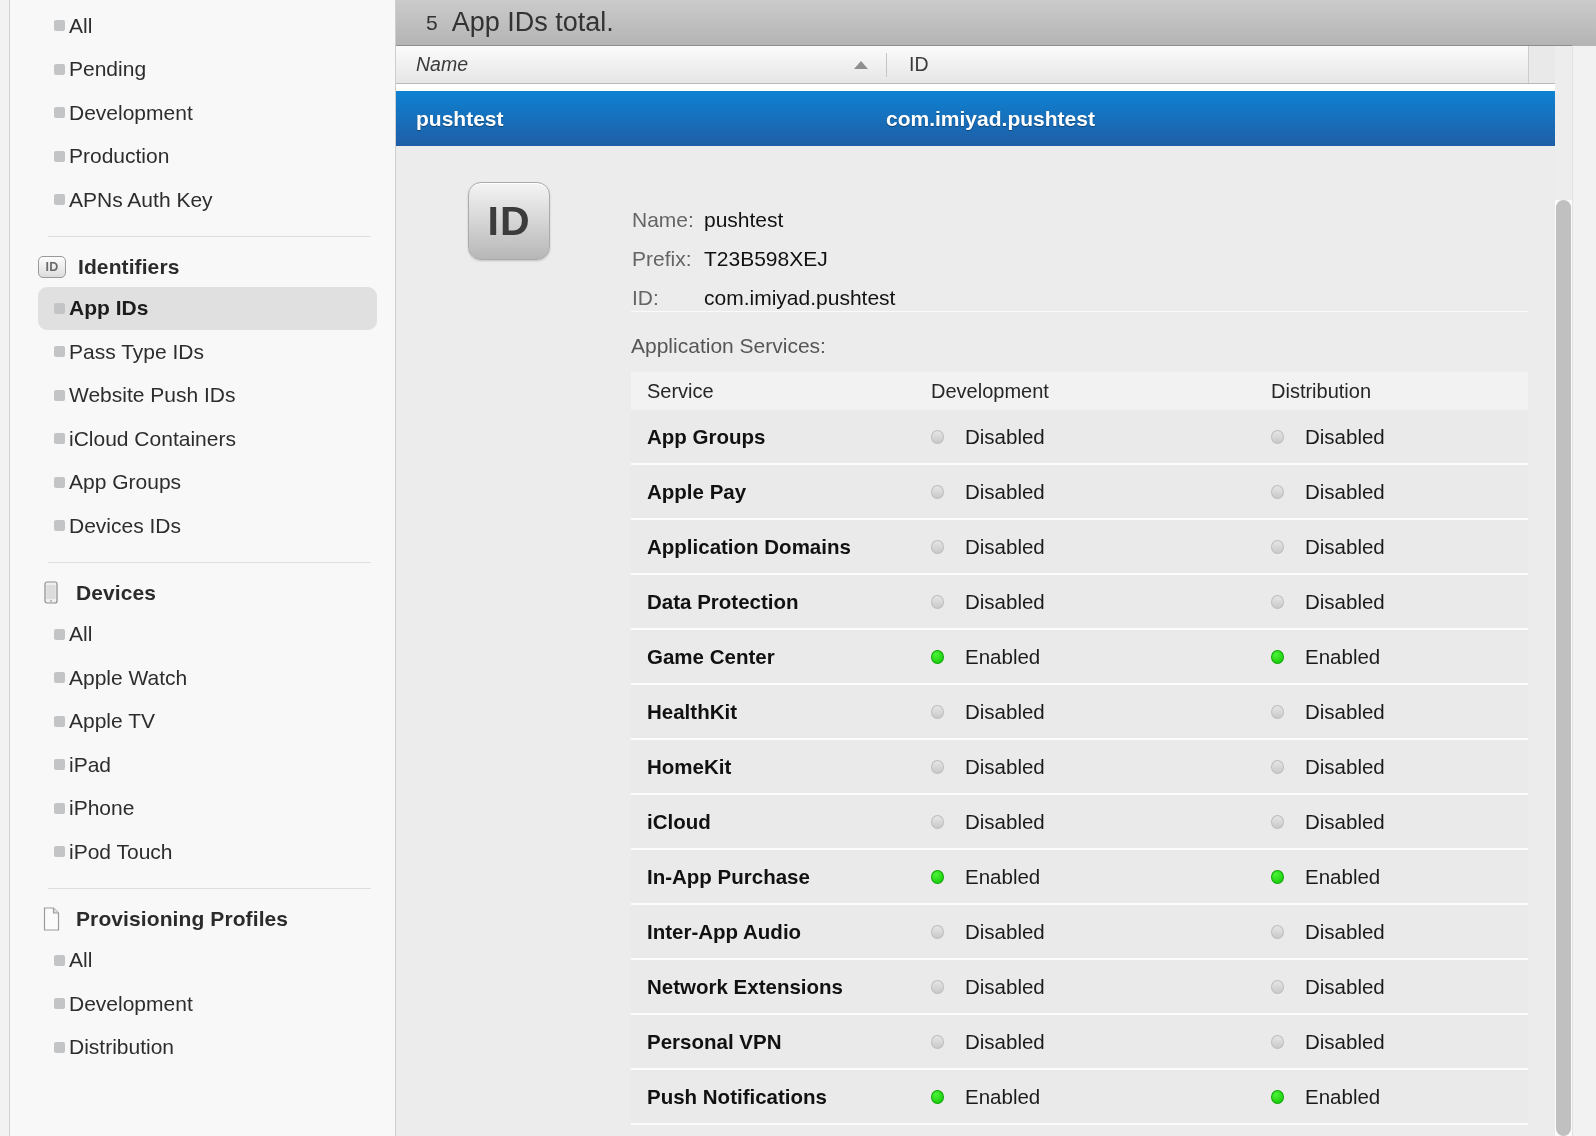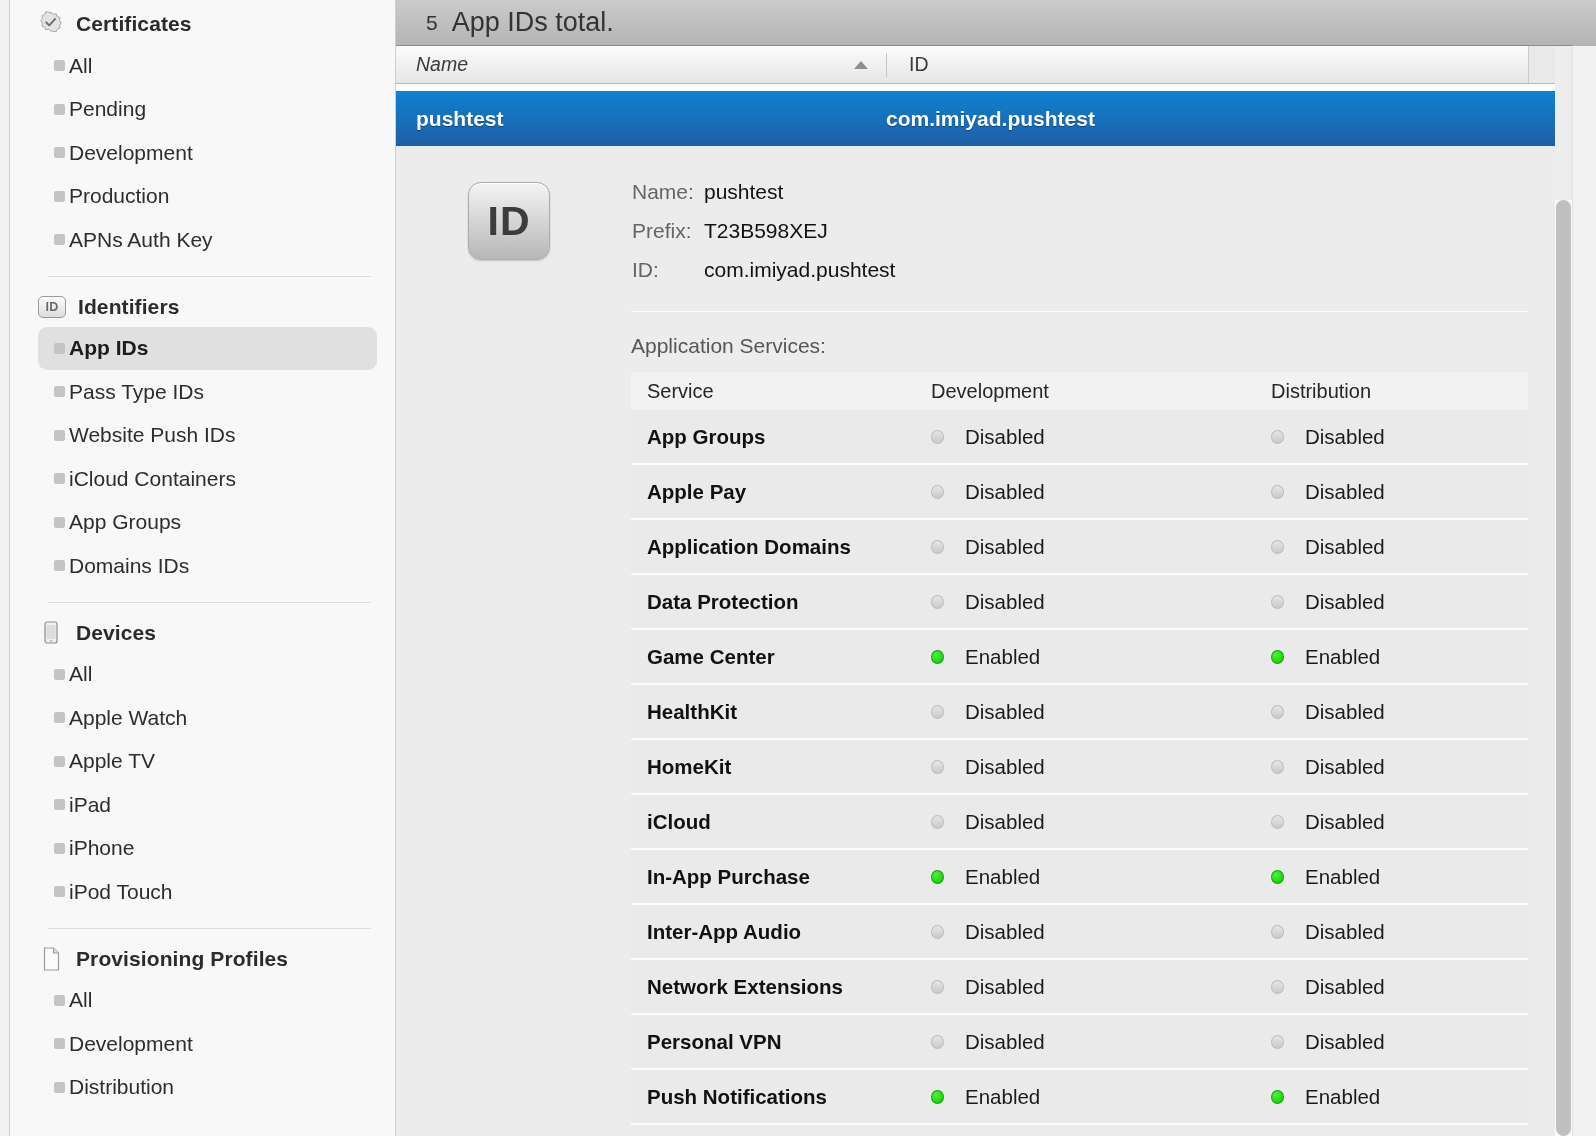--- a/index.html
+++ b/index.html
@@ -166,21 +166,21 @@
     display: flex; align-items: center; justify-content: center;
     font-size: 41px; font-weight: bold;
     color: #3c3c3c;
     letter-spacing: 1px;
     margin-top: 4px;
   }
   .detail-fields { margin-left: 82px; padding-top: 2px; }
   .fld { display: flex; align-items: baseline; height: 39px; }
   .fld-label {
     width: 72px; flex: 0 0 72px;
-    font-size: 21px; color: #656565;
+    font-size: 21px; color: #656565; margin-top: 28px;
   }
   .fld-value { font-size: 21px; color: #111; }
 
   .detail-body { padding-left: 235px; padding-right: 68px; }
   .hr {
     height: 1px; background: #cccccc;
     margin: 14px 0 0 0;
     border-bottom: 1px solid #fafafa;
   }
   .app-services {
@@ -250,29 +250,20 @@
 </head>
 <body>
 
 <div id="app">
 
   <div class="left-gutter"></div>
 
   <div class="sidebar">
     <div id="sidebar-sections">
         <div class="sb-section">
-          <div class="sb-head">
-            <span class="ico">
-              <svg viewBox="0 0 26 26">
-                <path d="M13 1.5l2.3 1.8 2.9-.5 1.1 2.7 2.7 1.1-.5 2.9 1.8 2.3-1.8 2.3.5 2.9-2.7 1.1-1.1 2.7-2.9-.5L13 20.1l-2.3-1.8-2.9.5-1.1-2.7-2.7-1.1.5-2.9L2.7 9.8l1.8-2.3-.5-2.9 2.7-1.1 1.1-2.7 2.9.5z" fill="#e3e3e3" stroke="#a6a6a6" stroke-width="1"></path>
-                <path d="M8.2 11.3l3 3 6-6.4" fill="none" stroke="#6a6a6a" stroke-width="1.9" stroke-linecap="round" stroke-linejoin="round"></path>
-              </svg>
-            </span>
-            <span class="sb-head-label">Certificates</span>
-          </div>
           <div class="sb-item">
             <span class="sb-bullet"></span>
             <span class="sb-item-label">All</span>
           </div>
           <div class="sb-item">
             <span class="sb-bullet"></span>
             <span class="sb-item-label">Pending</span>
           </div>
           <div class="sb-item">
             <span class="sb-bullet"></span>
@@ -308,21 +299,21 @@
           <div class="sb-item">
             <span class="sb-bullet"></span>
             <span class="sb-item-label">iCloud Containers</span>
           </div>
           <div class="sb-item">
             <span class="sb-bullet"></span>
             <span class="sb-item-label">App Groups</span>
           </div>
           <div class="sb-item">
             <span class="sb-bullet"></span>
-            <span class="sb-item-label">Domains IDs</span>
+            <span class="sb-item-label">Devices IDs</span>
           </div>
         </div>
         <div class="sb-sep"></div>
         <div class="sb-section">
           <div class="sb-head">
             <span class="ico">
               <svg viewBox="0 0 26 26">
                 <rect x="7" y="2" width="12" height="21" rx="2" fill="#f0f0f0" stroke="#8e8e8e" stroke-width="1.2"></rect>
                 <rect x="8.4" y="5" width="9.2" height="14" fill="#dcdcdc"></rect>
                 <circle cx="13" cy="21" r="1.1" fill="#b0b0b0"></circle>

